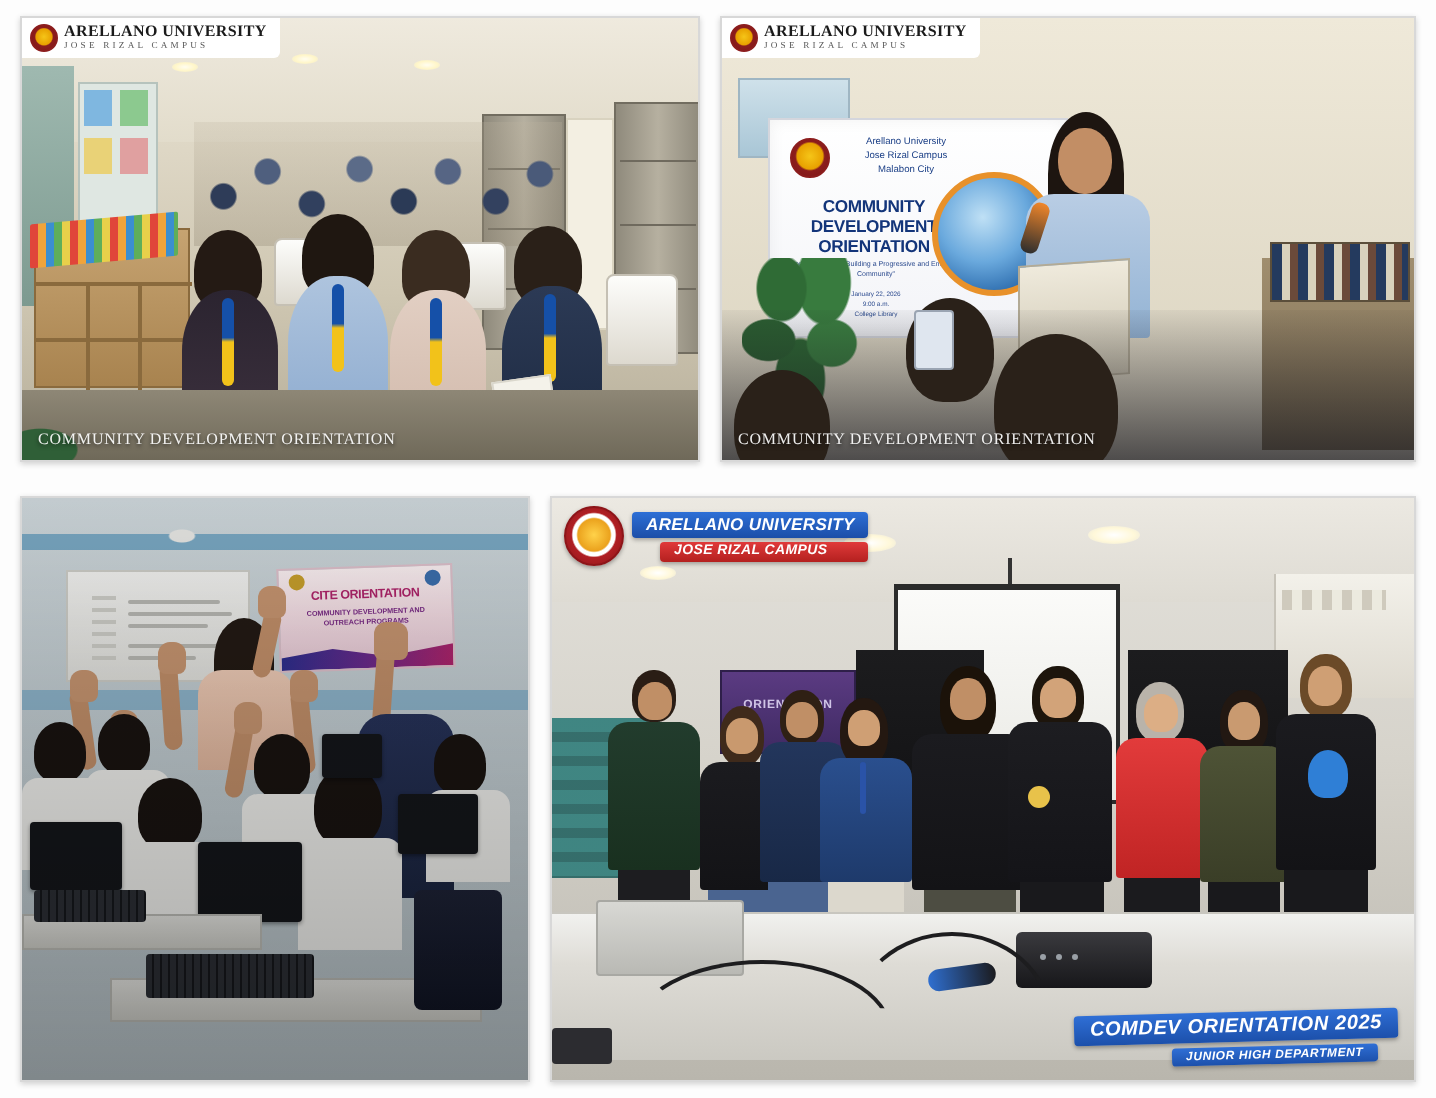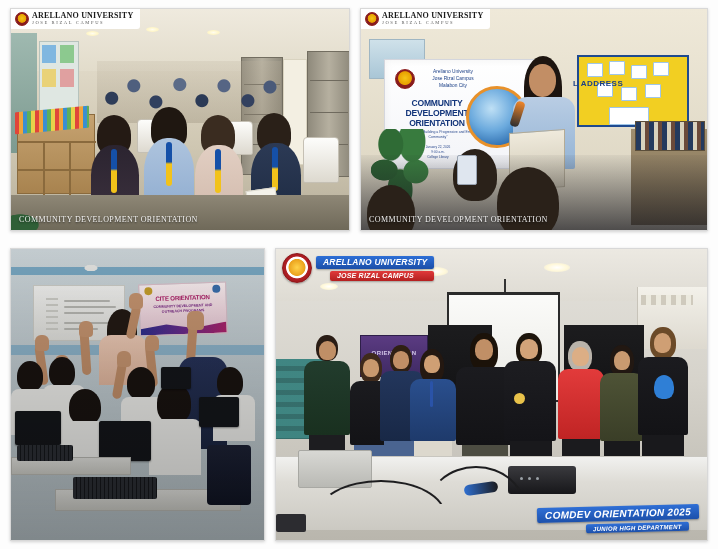--- a/index.html
+++ b/index.html
@@ -459,31 +459,20 @@
 
     <div class="cap">COMMUNITY DEVELOPMENT ORIENTATION</div>
   </div>
 
   <div class="photo" id="p2">
     <div class="scene">
       <div class="wall"></div>
 
       <div style="position:absolute;left:8px;top:30px;width:56px;height:40px;background:linear-gradient(180deg,#cfe1ea,#a9c6d6);border:1px solid #9fb6c3;"></div>
 
-      <div class="board">
-        <div class="card" style="left:8px;top:6px;width:16px;height:14px;"></div>
-        <div class="card" style="left:30px;top:4px;width:16px;height:14px;"></div>
-        <div class="card" style="left:52px;top:8px;width:16px;height:14px;"></div>
-        <div class="card" style="left:74px;top:5px;width:16px;height:14px;"></div>
-        <div class="card" style="left:18px;top:26px;width:16px;height:14px;"></div>
-        <div class="card" style="left:42px;top:30px;width:16px;height:14px;"></div>
-        <div class="card" style="left:66px;top:27px;width:16px;height:14px;"></div>
-        <div class="card" style="left:30px;top:50px;width:40px;height:18px;"></div>
-        <div class="board-txt">L ADDRESS</div>
-      </div>
 
       <div class="banner">
         <div class="bn-seal"></div>
         <div class="bn-uni">
           <div>Arellano University</div>
           <div>Jose Rizal Campus</div>
           <div>Malabon City</div>
         </div>
         <div class="bn-title">
           <div>COMMUNITY DEVELOPMENT</div>

